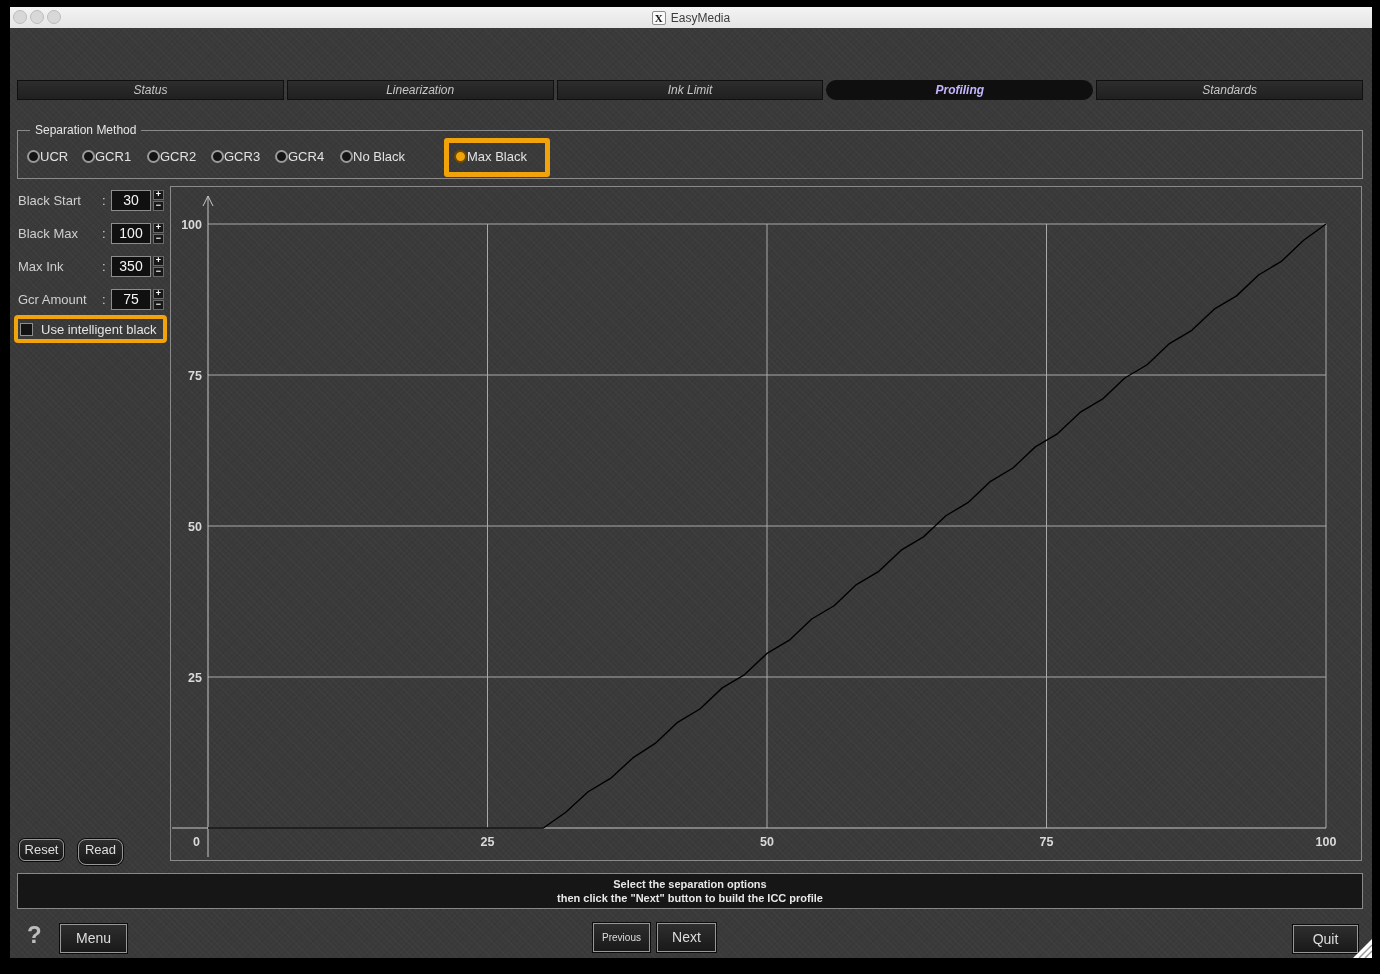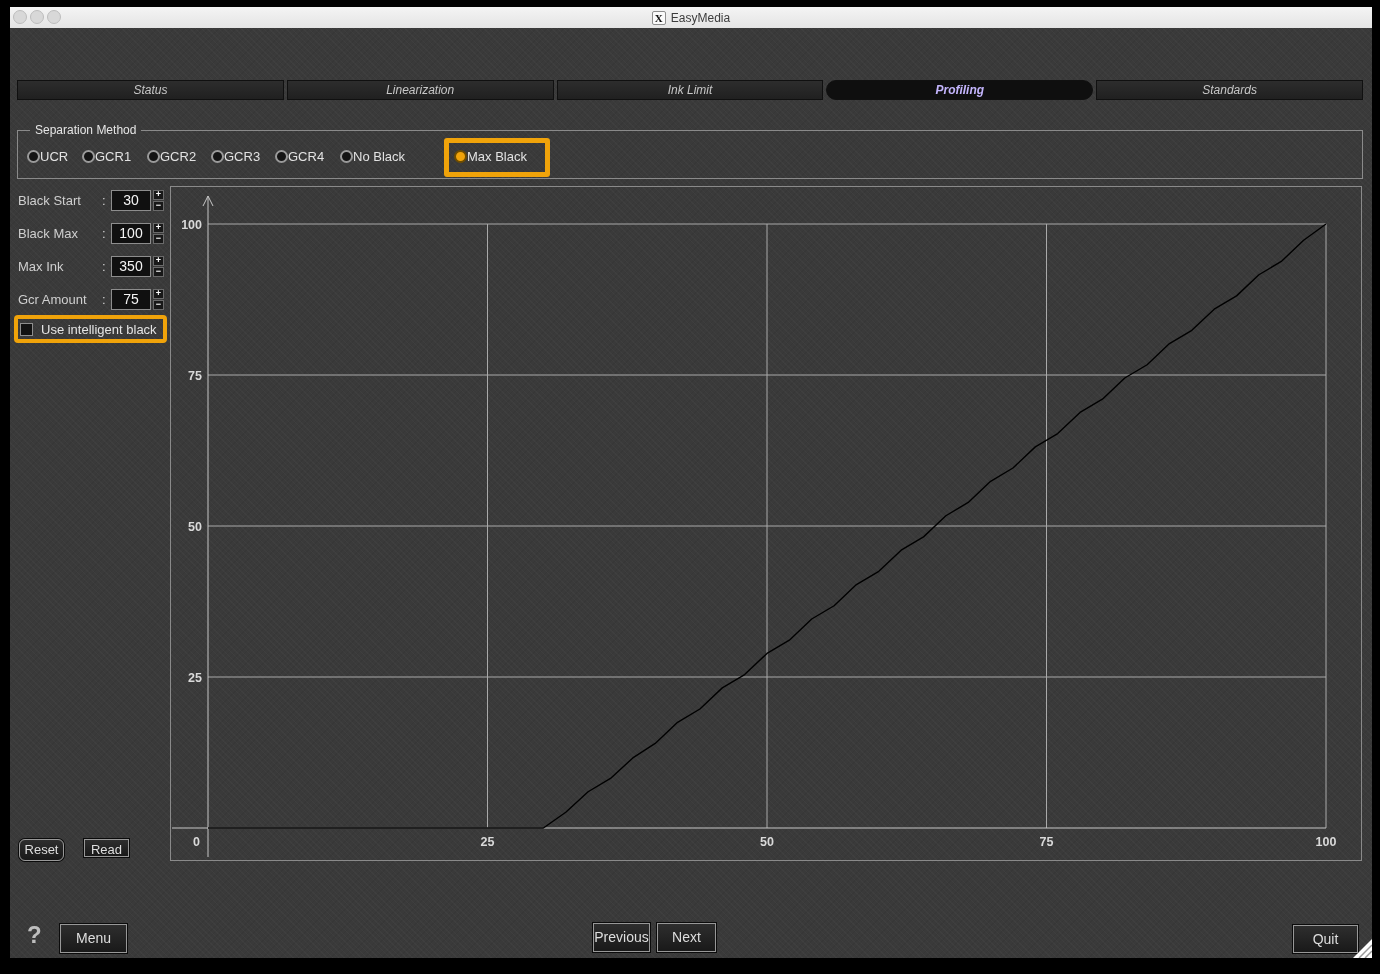--- a/index.html
+++ b/index.html
@@ -64,23 +64,23 @@
   .checkbox { width:13px; height:13px; background:#121212; border:1px solid #8d8d8d; }
   .checklabel { font-size:13px; color:#e4e4e4; }
   
   .chartpanel { position:absolute; left:160px; top:179px; width:1192px; height:675px;
                 border:1px solid #8a8a8a; }
   
   .btn { position:absolute; background:linear-gradient(#2e2e2e,#191919);
          border:1px solid #989898; box-shadow:0 0 0 1px #0b0b0b;
          color:#dedede; font-size:13px; text-align:center; }
   .btn-reset { left:9px; top:832px; width:45px; height:22px; line-height:20px;border-radius:6px; }
-  .btn-read  { left:74px; top:832px; width:45px; height:18px; line-height:20px; }
+  .btn-read  { left:68px; top:832px; width:45px; height:26px; line-height:20px;border-radius:8px; }
   .btn-menu  { left:50px; top:917px; width:67px; height:29px; line-height:27px; font-size:14px; }
-  .btn-prev  { left:583px; top:916px; width:57px; height:29px; line-height:27px; font-size:14px; }
+  .btn-prev  { left:583px; top:916px; width:57px; height:29px; line-height:27px; font-size:10px; }
   .btn-next  { left:647px; top:916px; width:59px; height:29px; line-height:27px; font-size:14px; }
   .btn-quit  { left:1283px; top:918px; width:65px; height:28px; line-height:26px; font-size:14px; }
   
   .msgbar { position:absolute; left:7px; top:866px; width:1346px; height:36px;
             background:#161616; border:1px solid #888;
             display:flex; flex-direction:column; align-items:center; justify-content:center; }
   .msgbar div { font-size:11px; font-weight:bold; color:#e8e8e8; line-height:14px; }
   .help { position:absolute; left:17px; top:914px; font-size:24px; font-weight:bold;
           color:#bdbdbd; }
   .grip { position:absolute; left:1342px; top:931px; width:20px; height:20px; }
@@ -210,20 +210,24 @@
         <text x="596" y="659" fill="#d9d9d9" font-size="12.5" font-weight="bold" font-family="Liberation Sans, sans-serif" text-anchor="middle">50</text>
         <text x="875.5" y="659" fill="#d9d9d9" font-size="12.5" font-weight="bold" font-family="Liberation Sans, sans-serif" text-anchor="middle">75</text>
         <text x="1155" y="659" fill="#d9d9d9" font-size="12.5" font-weight="bold" font-family="Liberation Sans, sans-serif" text-anchor="middle">100</text>
         <polyline points="37,641 92.9,641 148.8,641 204.7,641 260.6,641 316.5,641 372.4,641 394.76,625.296 417.12,604.76 439.48,591.472 461.84,570.936 484.2,556.44 506.56,535.3 528.92,522.012 551.28,500.872 573.64,487.584 596,466.444 618.36,453.15599999999995 640.72,432.01599999999996 663.0799999999999,418.728 685.4399999999999,397.588 707.8,384.3 730.16,363.16 752.52,349.87199999999996 774.88,328.73199999999997 797.24,315.444 819.6,294.30400000000003 841.96,281.01599999999996 864.3199999999999,259.876 886.68,246.58800000000002 909.04,225.44800000000004 931.4,212.16000000000003 953.76,191.01999999999998 976.12,177.73199999999997 998.48,156.59199999999998 1020.8399999999999,143.30399999999997 1043.1999999999998,122.16399999999999 1065.56,108.87599999999998 1087.92,87.73599999999999 1110.28,74.44799999999998 1132.6399999999999,53.30799999999999 1155,37" fill="none" stroke="#000000" stroke-width="1.4" stroke-linejoin="round"></polyline>
       </svg>
   </div>
 
   <div class="btn btn-reset">Reset</div>
   <div class="btn btn-read">Read</div>
 
+  <div class="msgbar">
+    <div>Select the separation options</div>
+    <div>then click the "Next" button to build the ICC profile</div>
+  </div>
 
   <div class="help">?</div>
   <div class="btn btn-menu">Menu</div>
   <div class="btn btn-prev">Previous</div>
   <div class="btn btn-next">Next</div>
   <div class="btn btn-quit">Quit</div>
 
   <svg class="grip" viewBox="0 0 20 20">
     <polygon points="20,1 20,20 1,20" fill="#ffffff"></polygon>
     <line x1="7" y1="20" x2="20" y2="7" stroke="#9a9a9a" stroke-width="1.5"></line>

